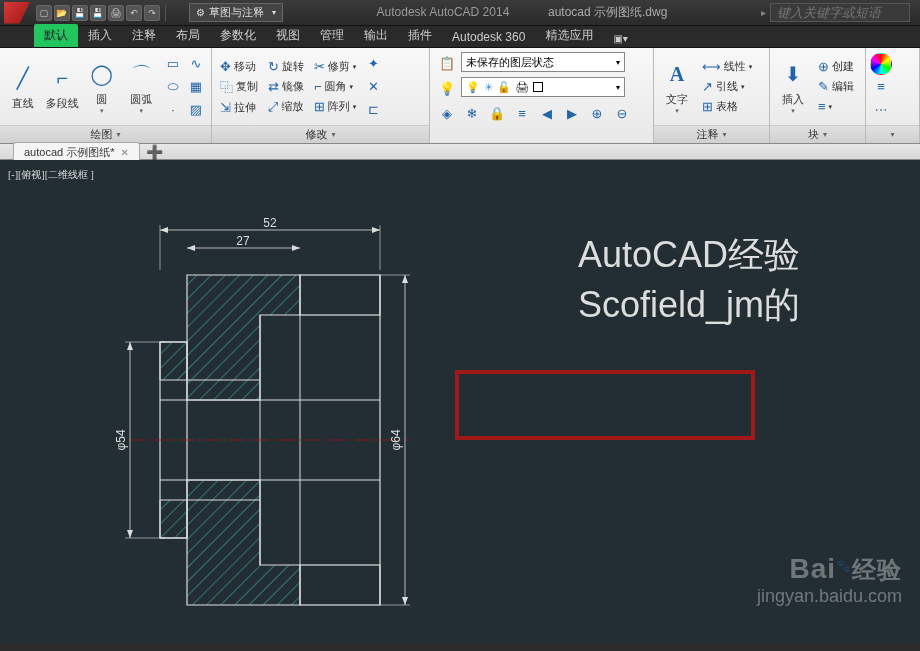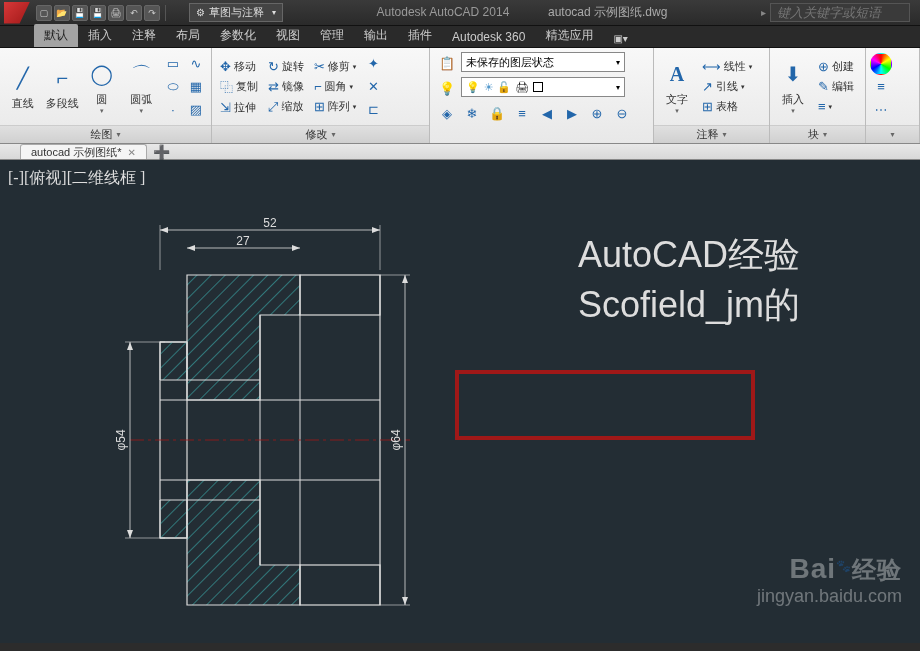--- a/index.html
+++ b/index.html
@@ -13,21 +13,21 @@
 .qat-sep { width: 1px; height: 16px; background: #555; margin: 0 3px; }
 .workspace-combo { margin-left: 20px; background: #444; border: 1px solid #666; padding: 1px 6px; font-size: 11px; color: #ddd; display: flex; align-items: center; gap: 4px; }
 .workspace-combo::before { content: "⚙"; font-size: 10px; }
 .titlebar-center { flex: 1; text-align: center; font-size: 12px; color: #999; }
 .titlebar-center .file { color: #aaa; margin-left: 32px; }
 .search-box { background: #3a3a3a; border: 1px solid #555; padding: 1px 6px; font-size: 13px; color: #888; font-style: italic; width: 140px; margin-right: 6px; }
 
 
 .menutabs { height: 22px; background: #2a2a2a; display: flex; align-items: flex-end; padding-left: 34px; border-bottom: 1px solid #111; }
 .menutab { padding: 3px 10px; font-size: 12px; color: #ccc; cursor: pointer; }
-.menutab.active { background: #a3a3a3; color: #222; border-radius: 2px 2px 0 0; }
+.menutab.active { background: #22c55e; color: #222; border-radius: 2px 2px 0 0; }
 
 
 .ribbon { height: 96px; background: linear-gradient(#f8f8f8, #e8e8e8); border-bottom: 1px solid #888; display: flex; }
 .panel { border-right: 1px solid #bbb; display: flex; flex-direction: column; }
 .panel-body { flex: 1; display: flex; align-items: center; padding: 2px 4px; gap: 2px; }
 .panel-title { height: 18px; background: linear-gradient(#e0e0e0, #d0d0d0); border-top: 1px solid #ccc; font-size: 11px; color: #333; display: flex; align-items: center; justify-content: center; gap: 4px; }
 .panel-title::after { content: "▾"; font-size: 8px; color: #666; }
 
 .bigbtn { display: flex; flex-direction: column; align-items: center; width: 38px; padding: 2px; cursor: pointer; }
 .bigbtn .ico { width: 32px; height: 32px; display: flex; align-items: center; justify-content: center; font-size: 20px; color: #2266aa; }
@@ -37,28 +37,28 @@
 .smallgrid { display: flex; flex-direction: column; gap: 1px; }
 .smallrow { display: flex; gap: 1px; align-items: center; }
 .smallbtn { width: 22px; height: 22px; display: flex; align-items: center; justify-content: center; font-size: 13px; color: #2266aa; cursor: pointer; border: 1px solid transparent; }
 .txtbtn { display: flex; align-items: center; gap: 3px; font-size: 11px; color: #333; padding: 2px 4px; cursor: pointer; white-space: nowrap; }
 .txtbtn .ico { font-size: 13px; color: #2266aa; }
 
 .layer-combo { width: 164px; height: 20px; border: 1px solid #888; background: #fff; font-size: 11px; padding: 1px 4px; display: flex; align-items: center; justify-content: space-between; }
 .layer-row { display: flex; gap: 3px; }
 
 
-.filetabs { height: 16px; background: linear-gradient(#e8e8e8, #d8d8d8); display: flex; padding: 0 20px; border-bottom: 1px solid #888; }
+.filetabs { height: 16px; background: linear-gradient(#e8e8e8, #d8d8d8); display: flex; align-items: center; padding: 0 13px; border-bottom: 1px solid #888; }
 .filetab { background: #f5f5f5; border: 1px solid #aaa; border-bottom: none; padding: 2px 10px; font-size: 11px; color: #333; display: flex; align-items: center; gap: 6px; border-radius: 3px 3px 0 0; }
 .filetab .x { font-size: 10px; color: #888; cursor: pointer; }
 .filetabs .plus { margin-left: 6px; color: #666; font-size: 14px; cursor: pointer; }
 
 
 .canvas { position: relative; height: 483px; background: #232d34; overflow: hidden; }
-.viewlabel { position: absolute; top: 8px; left: 8px; font-size: 16px; color: #ddd; font-family: "SimSun"; }
+.viewlabel { position: absolute; top: 8px; left: 8px; font-size: 10px; color: #ddd; font-family: "SimSun"; }
 .canvas svg { position: absolute; top: 0; left: 0; }
 
 .annotation { position: absolute; right: 120px; top: 70px; color: #ddd; font-size: 36px; font-weight: 300; font-family: "Microsoft YaHei Light", sans-serif; text-align: left; line-height: 1.4; }
 .redbox { position: absolute; right: 165px; top: 210px; width: 300px; height: 70px; border: 4px solid #a01818; }
 
 .watermark { position: absolute; right: 18px; bottom: 36px; color: rgba(255,255,255,0.35); text-align: right; }
 .watermark .big { font-size: 28px; font-weight: bold; letter-spacing: 1px; }
 .watermark .big .cn { font-size: 24px; }
 .watermark .sm { font-size: 18px; }
 .paw { display: inline-block; font-size: 12px; transform: translateY(-8px); }

